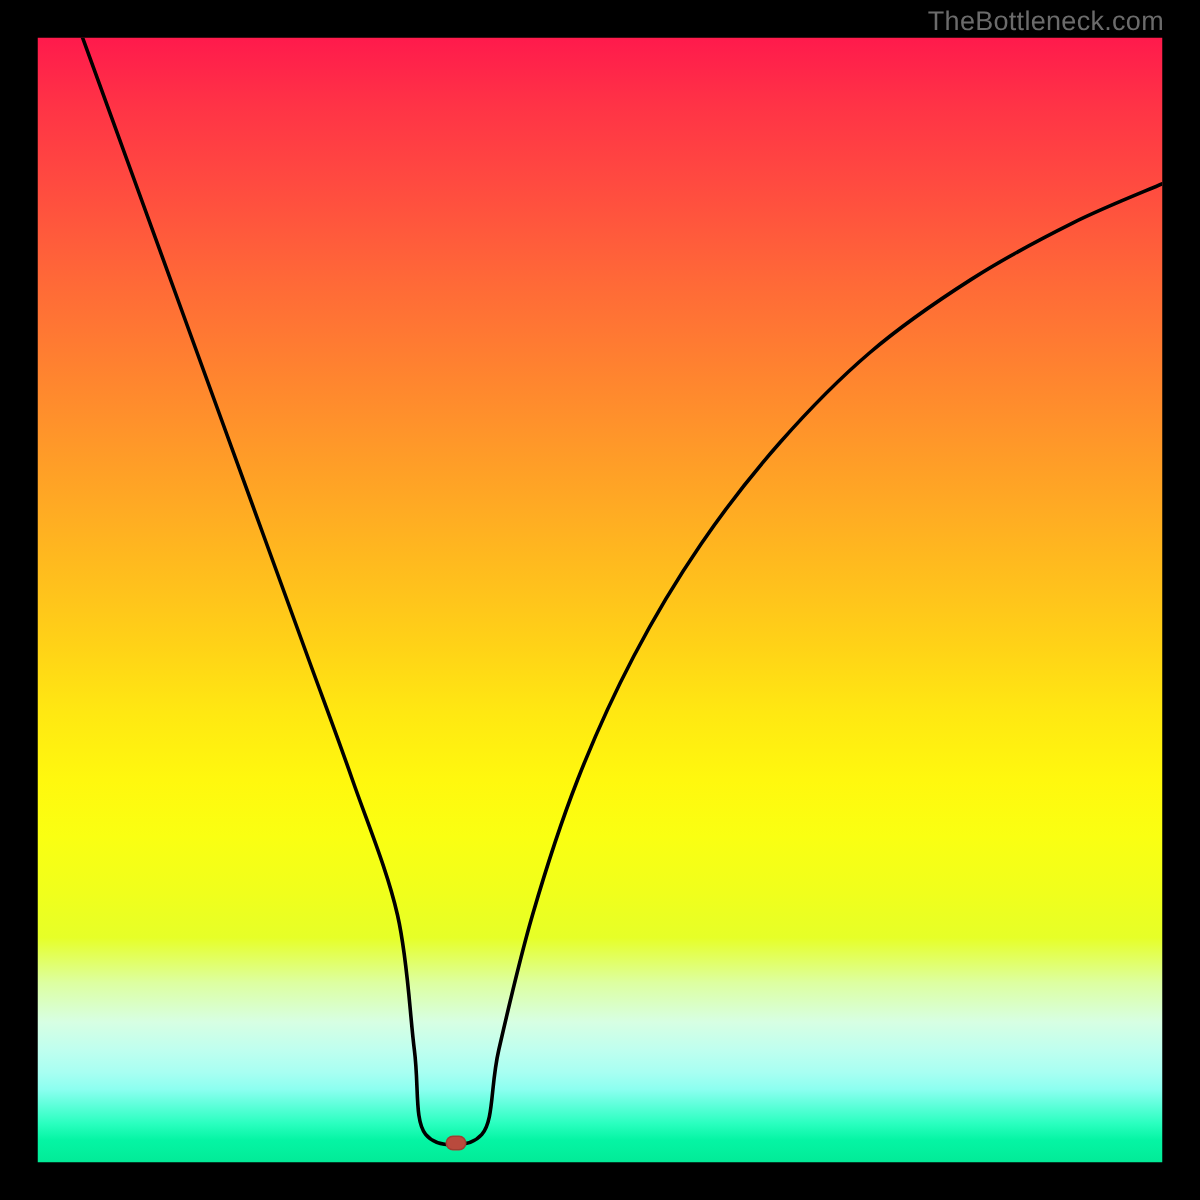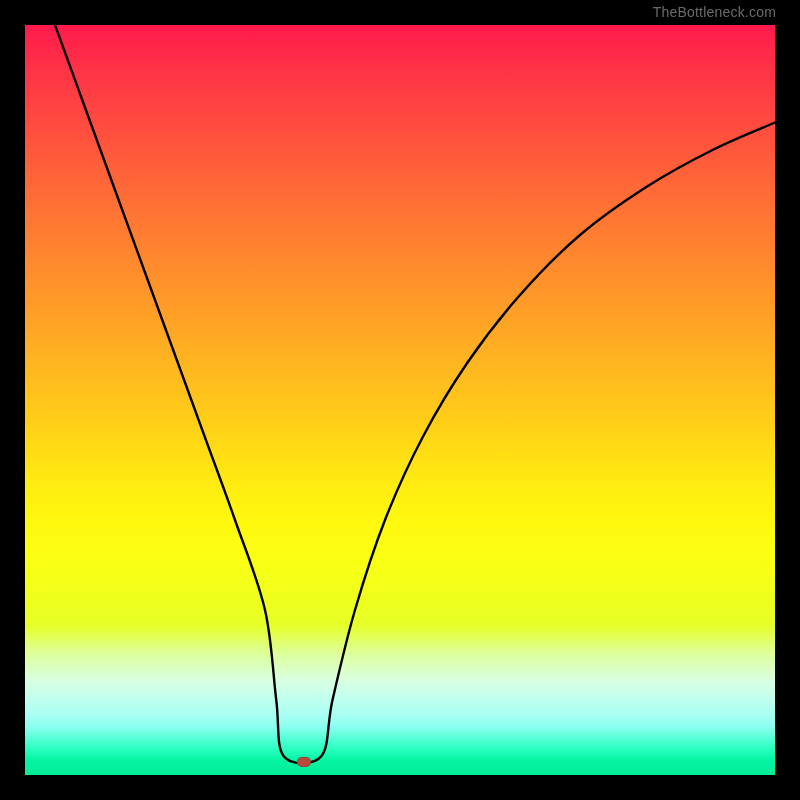--- a/index.html
+++ b/index.html
@@ -3,21 +3,21 @@
   <meta charset="utf-8">
   <style>
     * { margin: 0; padding: 0; box-sizing: border-box; }
     html, body { width: 800px; height: 800px; overflow: hidden; }
     body { background: #000; position: relative; }
     .watermark {
       position: absolute;
       top: 4px;
       right: 24px;
       font-family: Arial, Helvetica, sans-serif;
-      font-size: 14px;
+      font-size: 18px;
       color: #6b6b6b;
       font-weight: 400;
       letter-spacing: 0.2px;
       z-index: 10;
     }
     .plot {
       position: absolute;
       left: 25px;
       top: 25px;
       width: 750px;

